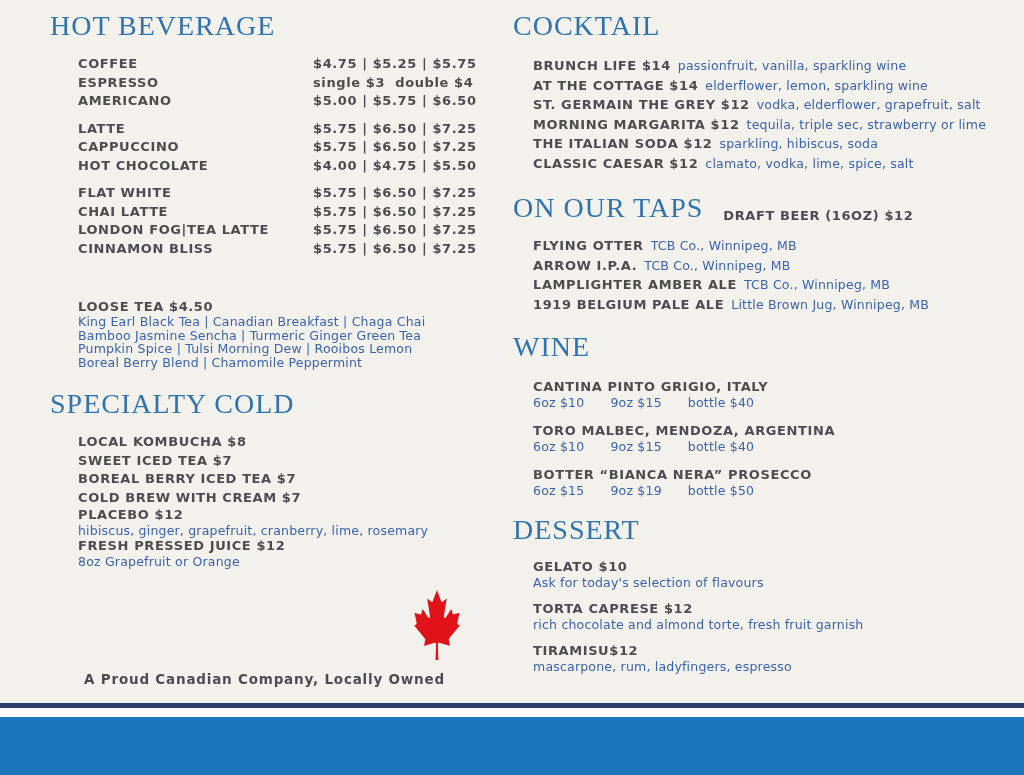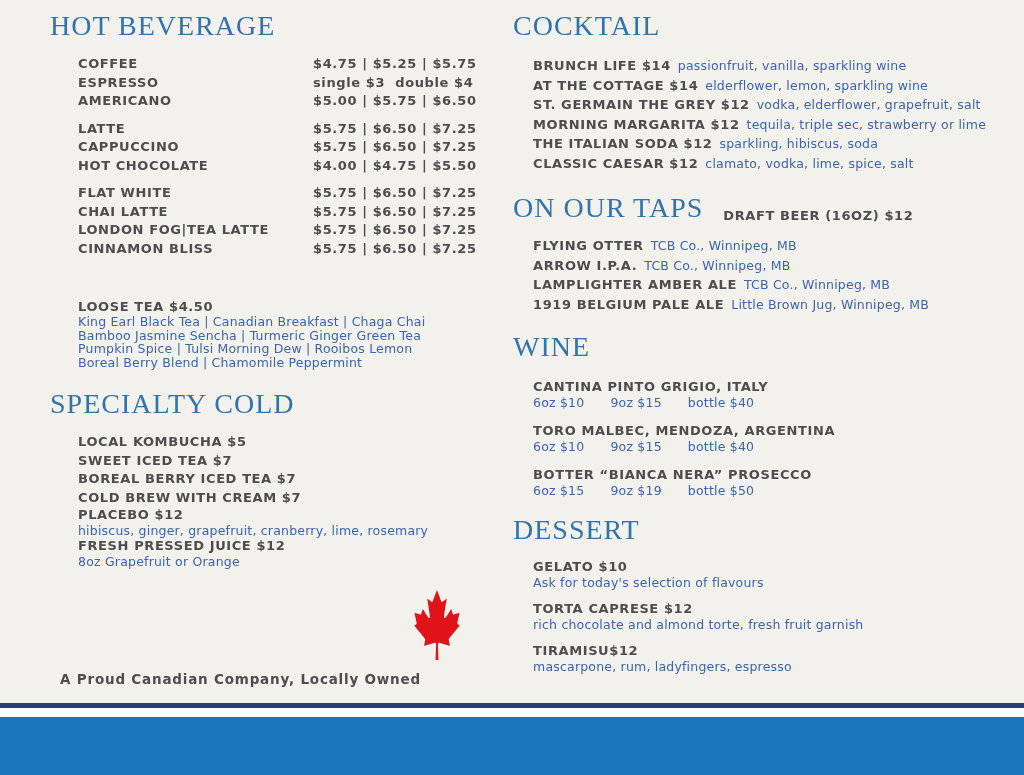--- a/index.html
+++ b/index.html
@@ -58,21 +58,21 @@
   .wine-entry { margin-top:13px; }
   .wine-entry:first-child { margin-top:0; }
   .wine-sizes { display:flex; gap:26px; font-size:12.5px; line-height:15px; letter-spacing:.2px; }
 
   .dessert-title { margin-top:16px; }
   .dessert-rows { margin-top:13px; }
   .dessert-entry { margin-top:11px; }
   .dessert-entry:first-child { margin-top:0; }
 
   .footer-note {
-    position:absolute; left:60px; top:671px;
+    position:absolute; left:84px; top:671px;
     font-weight:bold; font-size:13.5px; letter-spacing:.8px; color:#4d4d4f;
   }
   .maple-leaf { position:absolute; left:412px; top:590px; width:50px; height:70px; }
 
   .stripe-navy { position:absolute; left:0; width:1024px; top:703px; height:5px;  background:#2c3e6c; }
   .stripe-white{ position:absolute; left:0; width:1024px; top:708px; height:9px;  background:#fbfbfa; }
   .stripe-blue { position:absolute; left:0; width:1024px; top:717px; height:58px; background:#1d75bd; }
 </style>
 </head>
 <body>
@@ -135,21 +135,21 @@
         <div class="tea-line blue">Bamboo Jasmine Sencha  |  Turmeric Ginger Green Tea</div>
         <div class="tea-line blue">Pumpkin Spice  |  Tulsi Morning Dew  |  Rooibos Lemon</div>
         <div class="tea-line blue">Boreal Berry Blend  |  Chamomile Peppermint</div>
       </div>
     </div>
   </section>
 
   <section>
     <h1 class="section-title cold-title">SPECIALTY COLD</h1>
     <div class="cold-rows indent-l">
-      <div class="cold-simple">LOCAL KOMBUCHA $5</div>
+      <div class="cold-simple">LOCAL KOMBUCHA $8</div>
       <div class="cold-simple">SWEET ICED TEA $7</div>
       <div class="cold-simple">BOREAL BERRY ICED TEA $7</div>
       <div class="cold-simple">COLD BREW WITH CREAM $7</div>
 
       <div class="cold-entry">
         <div class="entry-name">PLACEBO $12</div>
         <div class="entry-desc blue">hibiscus, ginger, grapefruit, cranberry, lime, rosemary</div>
       </div>
       <div class="cold-entry">
         <div class="entry-name">FRESH PRESSED JUICE $12</div>

